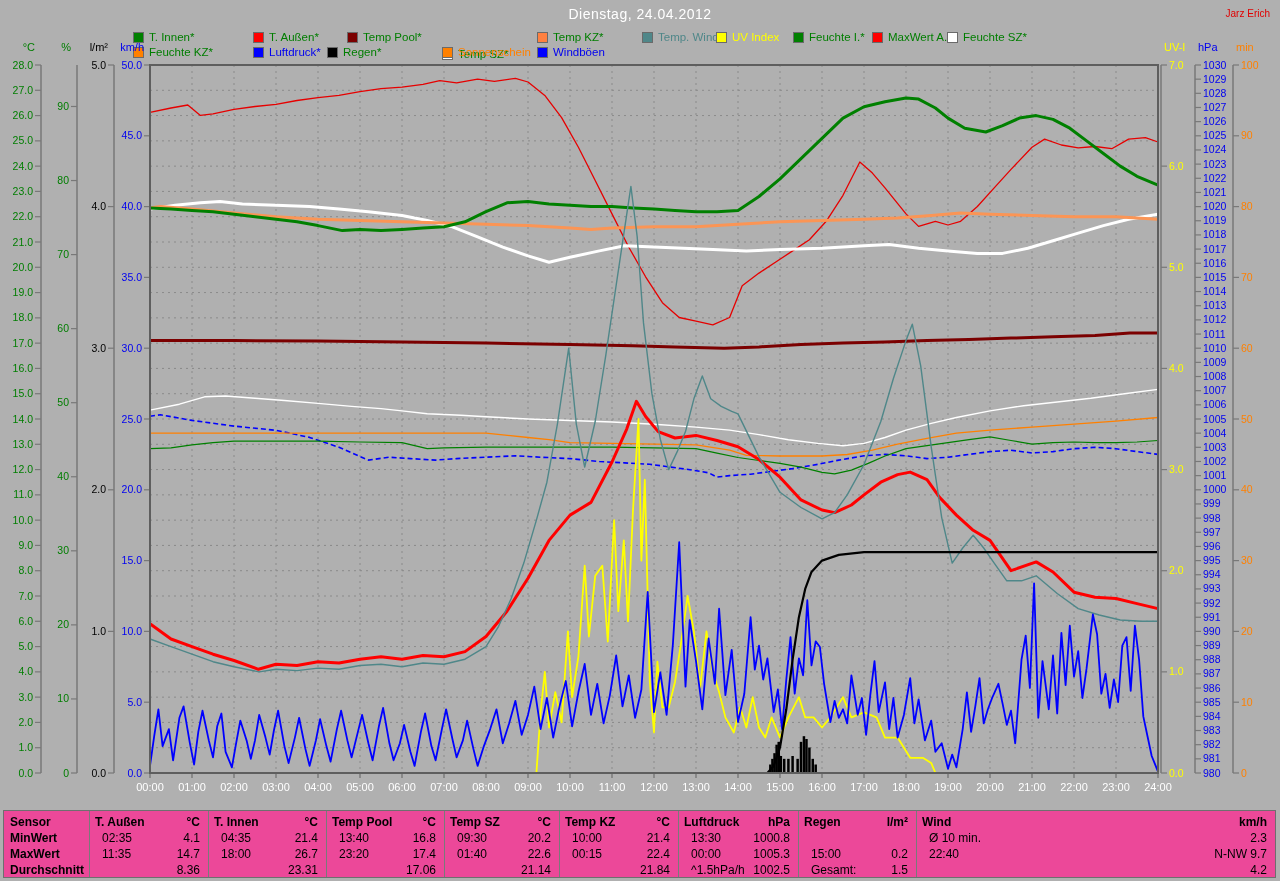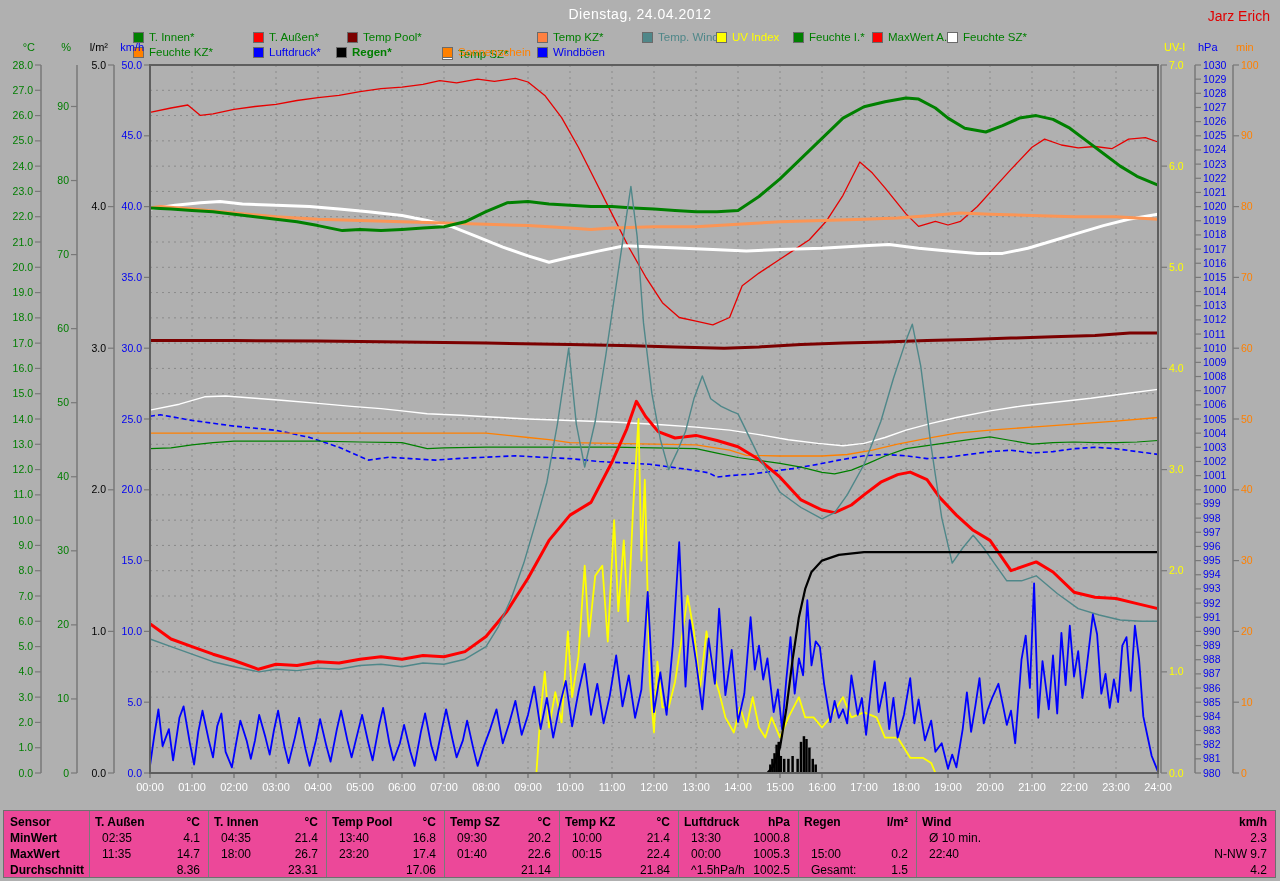--- a/index.html
+++ b/index.html
@@ -1,20 +1,20 @@
 <!DOCTYPE html>
 <html><head>
 <meta charset="utf-8">
 <style>
   html,body{margin:0;padding:0;}
   .root{position:relative;width:1280px;height:881px;background:#B0B0B0;overflow:hidden;
         font-family:"Liberation Sans",sans-serif;}
   .title{position:absolute;top:6px;left:0;width:100%;text-align:center;color:#FFFFFF;
          font-size:14px;letter-spacing:0.5px;}
-  .author{position:absolute;top:8px;right:10px;color:#E00000;font-size:14px;}
+  .author{position:absolute;top:8px;right:10px;color:#E00000;font-size:10px;}
   .legend-item{position:absolute;display:flex;align-items:center;gap:5px;height:12px;cursor:default;}
   .legend-box{width:11px;height:11px;border:1px solid #6a6a6a;box-sizing:border-box;flex:0 0 auto;}
   .legend-label{font-size:11.5px;white-space:nowrap;line-height:12px;}
   .chart-svg{position:absolute;left:0;top:0;}
   .wtable{position:absolute;left:3px;top:810px;width:1271px;height:66px;background:#ec4899;
           border:1px solid #6f6f6f;font-size:12px;color:#000;}
   .wt-group{position:absolute;top:0;height:100%;}
   .wt-line{height:16px;line-height:16px;display:flex;justify-content:space-between;white-space:nowrap;}
   .wt-line.hdr,.wt-bold{font-weight:bold;}
   .wt-left{padding-left:6px;}
@@ -70,21 +70,21 @@
         <span class="legend-label" style="color: rgb(0, 126, 0);">Feuchte SZ*</span>
       </div>
       <div class="legend-item" style="left: 133px; top: 46px;">
         <span class="legend-box" style="background: rgb(255, 128, 0);"></span>
         <span class="legend-label" style="color: rgb(0, 126, 0);">Feuchte KZ*</span>
       </div>
       <div class="legend-item" style="left: 253px; top: 46px;">
         <span class="legend-box" style="background: rgb(0, 0, 255);"></span>
         <span class="legend-label" style="color: rgb(0, 0, 240);">Luftdruck*</span>
       </div>
-      <div class="legend-item" style="left: 336px; top: 46px; font-weight: bold;">
+      <div class="legend-item" style="left: 327px; top: 46px;">
         <span class="legend-box" style="background: rgb(0, 0, 0);"></span>
         <span class="legend-label" style="color: rgb(0, 126, 0);">Regen*</span>
       </div>
       <div class="legend-item" style="left: 442px; top: 46px;">
         <span class="legend-box" style="background: rgb(255, 128, 0);"></span>
         <span class="legend-label" style="color: rgb(255, 128, 0);">Sonnenschein</span>
       </div>
       <div class="legend-item" style="left: 537px; top: 46px;">
         <span class="legend-box" style="background: rgb(0, 0, 255);"></span>
         <span class="legend-label" style="color: rgb(0, 0, 240);">Windböen</span>

